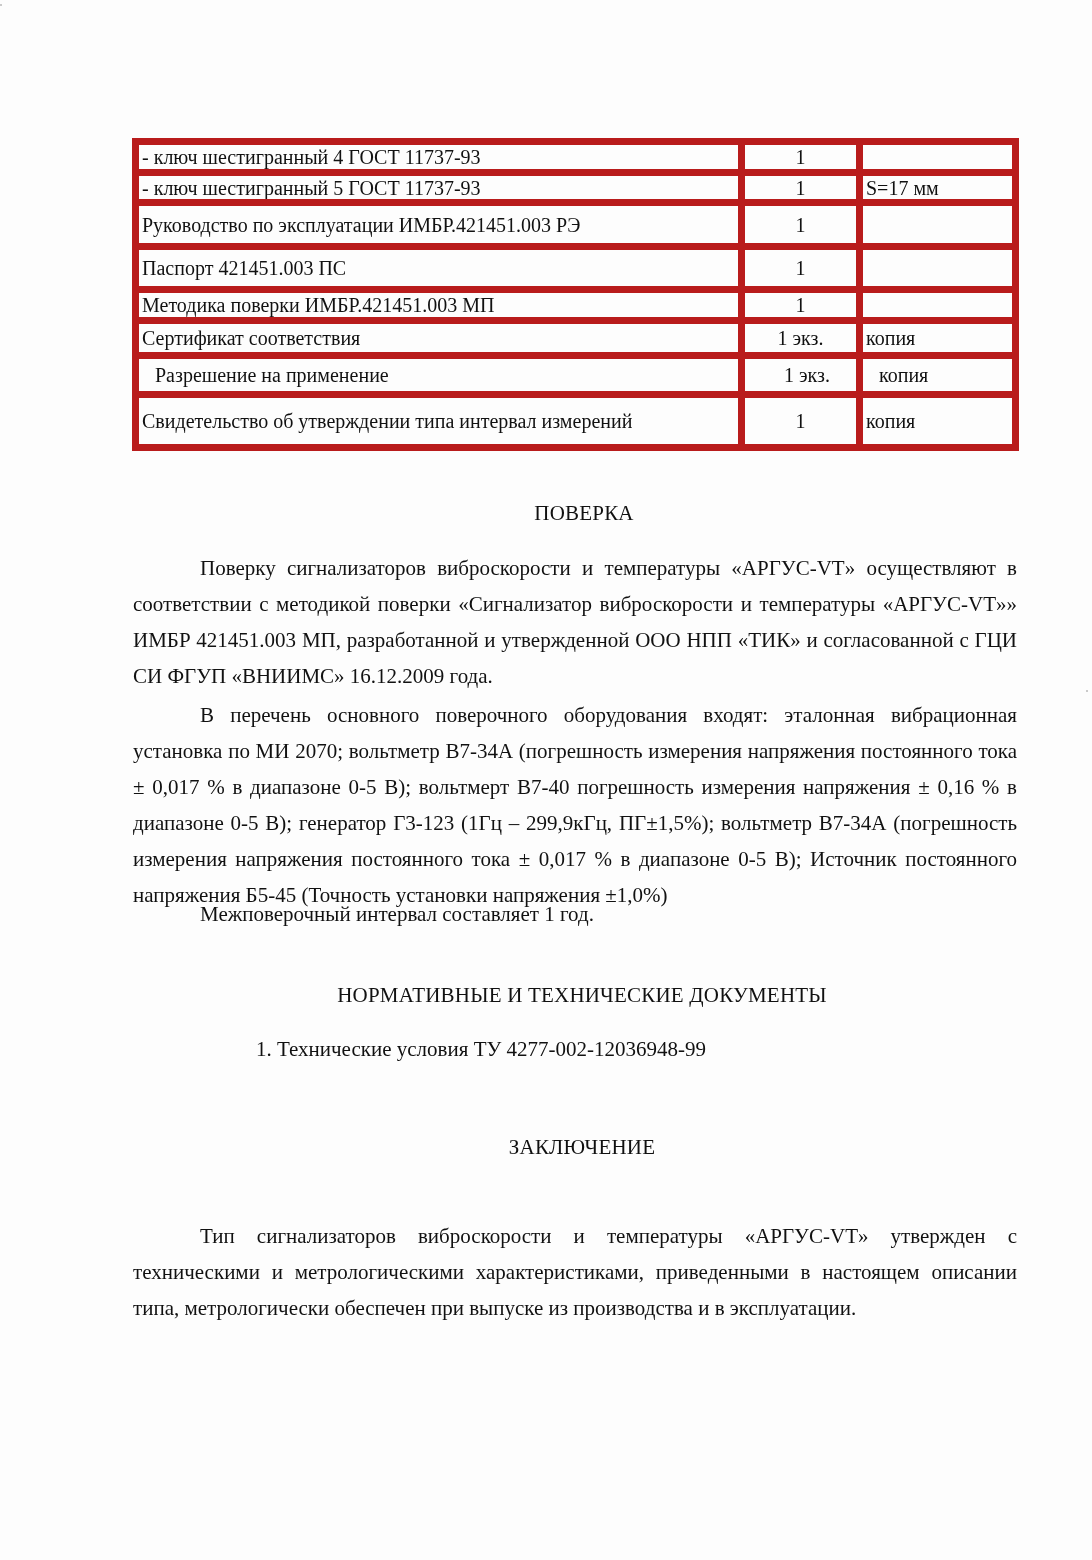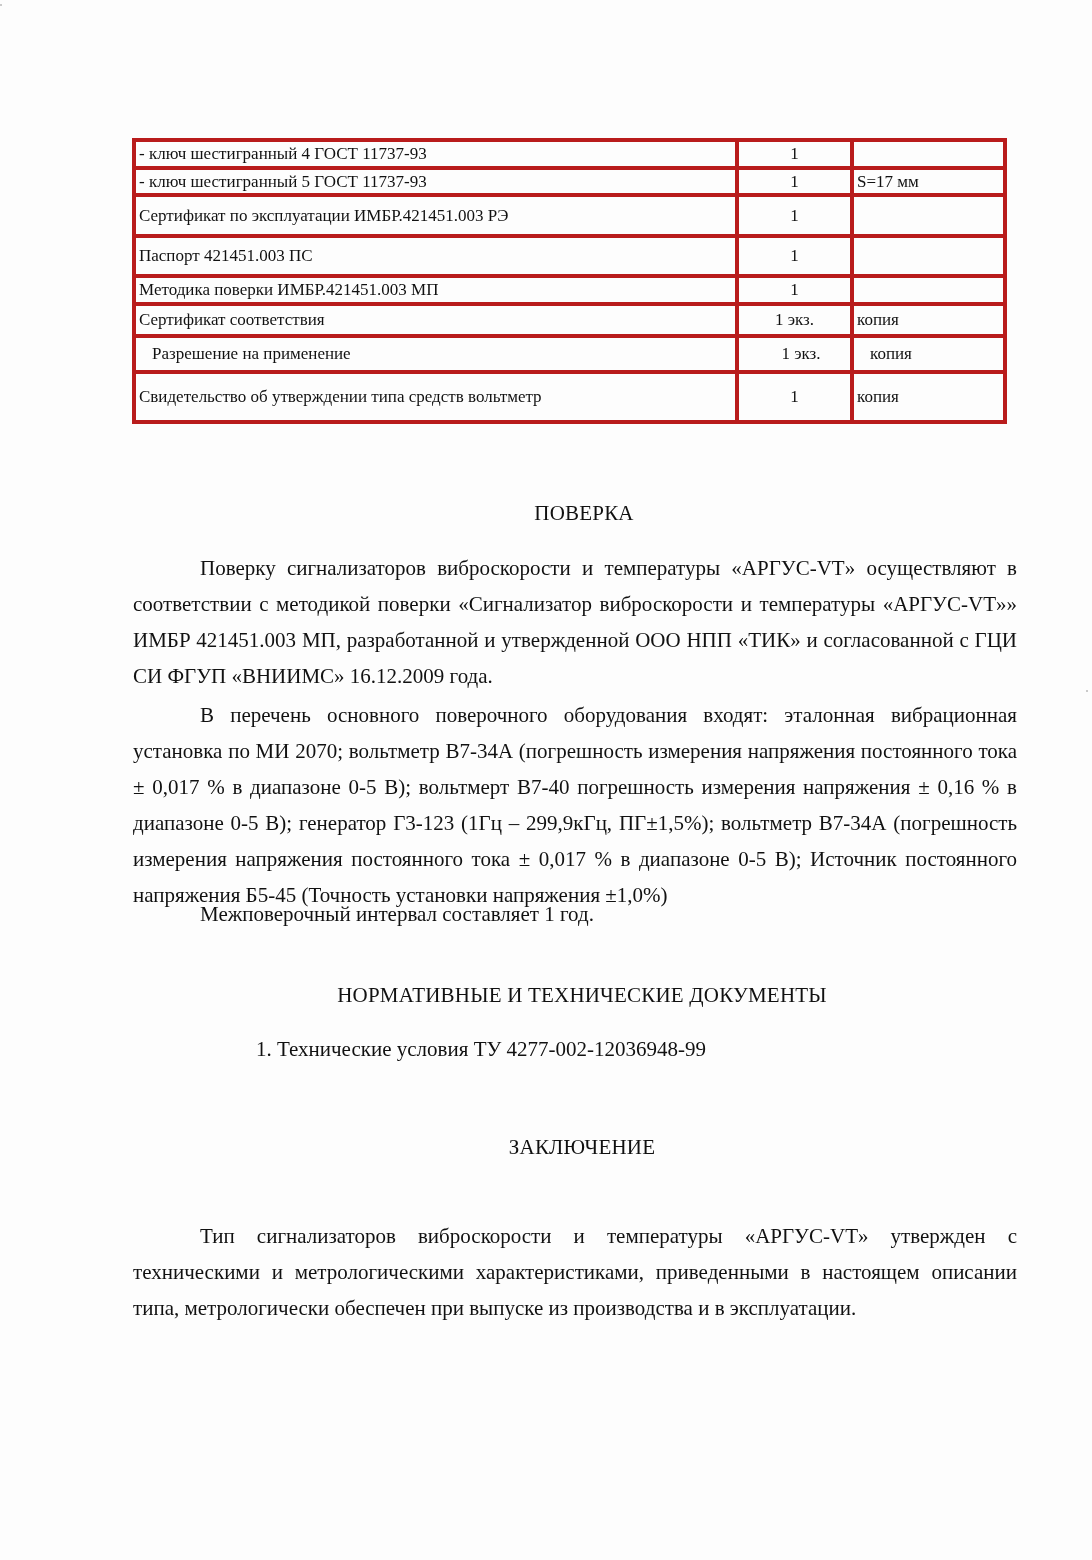--- a/index.html
+++ b/index.html
@@ -25,23 +25,23 @@
     }
     table.equip {
       position: absolute;
       left: 132px;
       top: 138px;
       width: 860px;
       border-collapse: collapse;
       table-layout: fixed;
     }
     table.equip td {
-      border: 4px solid #b91c1c;
+      border: 7px solid #b91c1c;
       padding: 0 3px;
-      font-size: 17px;
+      font-size: 20px;
       line-height: 22px;
       vertical-align: middle;
       white-space: nowrap;
       overflow: hidden;
     }
     table.equip td.c1 { width: 593px; text-align: left; padding-left: 3px; }
     table.equip td.c2 { width: 105px; text-align: center; }
     table.equip td.c3 { width: 143px; }
     table.equip tr.r0 td { height: 24px; }
     table.equip tr.r1 td { height: 23px; }
@@ -97,21 +97,21 @@
         <td class="c1">- ключ шестигранный 4 ГОСТ 11737-93</td>
         <td class="c2">1</td>
         <td class="c3"></td>
       </tr>
       <tr class="r1">
         <td class="c1">- ключ шестигранный 5 ГОСТ 11737-93</td>
         <td class="c2">1</td>
         <td class="c3">S=17 мм</td>
       </tr>
       <tr class="r2">
-        <td class="c1">Сертификат по эксплуатации  ИМБР.421451.003 РЭ</td>
+        <td class="c1">Руководство по эксплуатации  ИМБР.421451.003 РЭ</td>
         <td class="c2">1</td>
         <td class="c3"></td>
       </tr>
       <tr class="r3">
         <td class="c1">Паспорт 421451.003 ПС</td>
         <td class="c2">1</td>
         <td class="c3"></td>
       </tr>
       <tr class="r4">
         <td class="c1">Методика поверки ИМБР.421451.003 МП</td>
@@ -122,21 +122,21 @@
         <td class="c1">Сертификат соответствия</td>
         <td class="c2">1 экз.</td>
         <td class="c3">копия</td>
       </tr>
       <tr class="r6">
         <td class="c1">Разрешение на применение</td>
         <td class="c2">1 экз.</td>
         <td class="c3">копия</td>
       </tr>
       <tr class="r7">
-        <td class="c1">Свидетельство об утверждении типа средств вольтметр</td>
+        <td class="c1">Свидетельство об утверждении типа интервал измерений</td>
         <td class="c2">1</td>
         <td class="c3">копия</td>
       </tr>
     </tbody>
   </table>
 
   <div class="heading" style="top:501px; left:38px;">ПОВЕРКА</div>
 
   <div class="para" style="top:550px;">
     <p>Поверку сигнализаторов виброскорости и температуры «АРГУС-VT» осуществляют в соответствии с методикой поверки «Сигнализатор виброскорости и температуры «АРГУС-VT»»  ИМБР 421451.003 МП, разработанной и утвержденной  ООО НПП «ТИК» и согласованной с  ГЦИ СИ ФГУП «ВНИИМС»  16.12.2009 года.</p>

